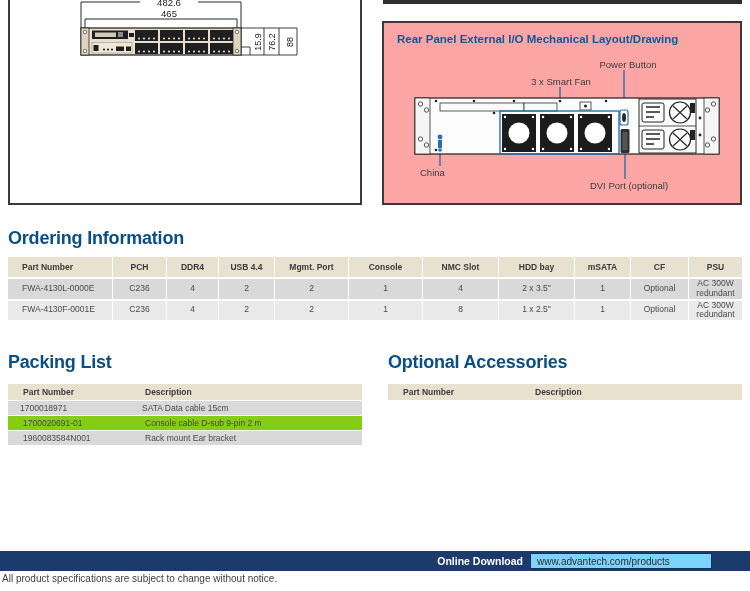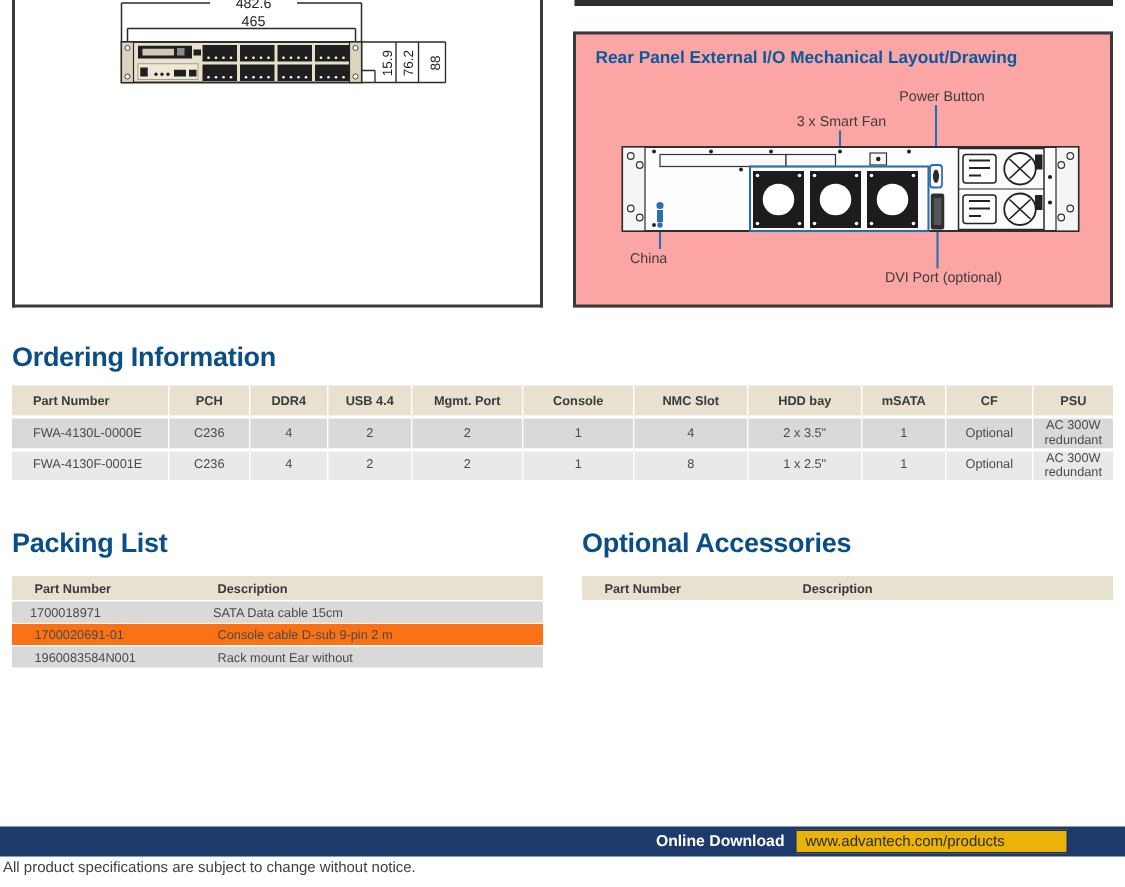--- a/index.html
+++ b/index.html
@@ -32,28 +32,28 @@
   .order-table th:first-child, .order-table td:first-child { text-align:left; padding-left:14px; }
   .order-table th:last-child, .order-table td:last-child { border-right:none; }
 
   
   .small-table { width:354px; font-size:8.5px; }
   .small-table th { background:#e9e1d0; color:#3a3a3a; font-weight:bold; height:16px;
                     text-align:left; padding-left:15px; }
   .small-table td { height:15px; color:#4a4a4a; text-align:left; padding-left:15px;
                     border-top:1px solid #fff; overflow:hidden; white-space:nowrap; }
   .small-table .r0 td { background:#d9d9d9;padding-left:12px; }
-  .small-table .r1 td { background:#f97316; }
+  .small-table .r1 td { background:#84cc16; }
   .small-table .r2 td { background:#d9d9d9; }
 
   
   .dl-bar { left:0; top:551px; width:750px; height:20px; background:#1d3a6d;
             display:flex; align-items:center; }
   .dl-label { margin-left:auto; color:#fff; font-weight:bold; font-size:10.5px; }
-  .dl-url { width:182px; height:16px; background:#eab308; margin:0 38px 0 7px;
+  .dl-url { width:182px; height:16px; background:#7dd3fc; margin:0 38px 0 7px;
             display:flex; align-items:center; padding-left:6px; font-size:10px;
             color:#2c2c2c; border:1px solid #16305c; }
   .footnote { left:2px; top:573px; font-size:10px; color:#3f3f3f; }
 
   svg text { font-family:"Liberation Sans", sans-serif; }
 </style>
 </head>
 <body>
 
 <div class="abs left-box">
@@ -317,21 +317,21 @@
   <tr class="r0">
     <td>1700018971</td>
     <td>SATA Data cable 15cm</td>
   </tr>
   <tr class="r1">
     <td>1700020691-01</td>
     <td>Console cable D-sub 9-pin 2 m</td>
   </tr>
   <tr class="r2">
     <td>1960083584N001</td>
-    <td>Rack mount Ear without</td>
+    <td>Rack mount Ear bracket</td>
   </tr>
 </tbody>
   </table>
 
 <div class="abs h1" style="left:388px; top:352px;">Optional Accessories</div>
 
 <table class="abs small-table" style="left:388px; top:384px;">
   <colgroup>
       <col style="width:132px">
       <col style="width:222px">

